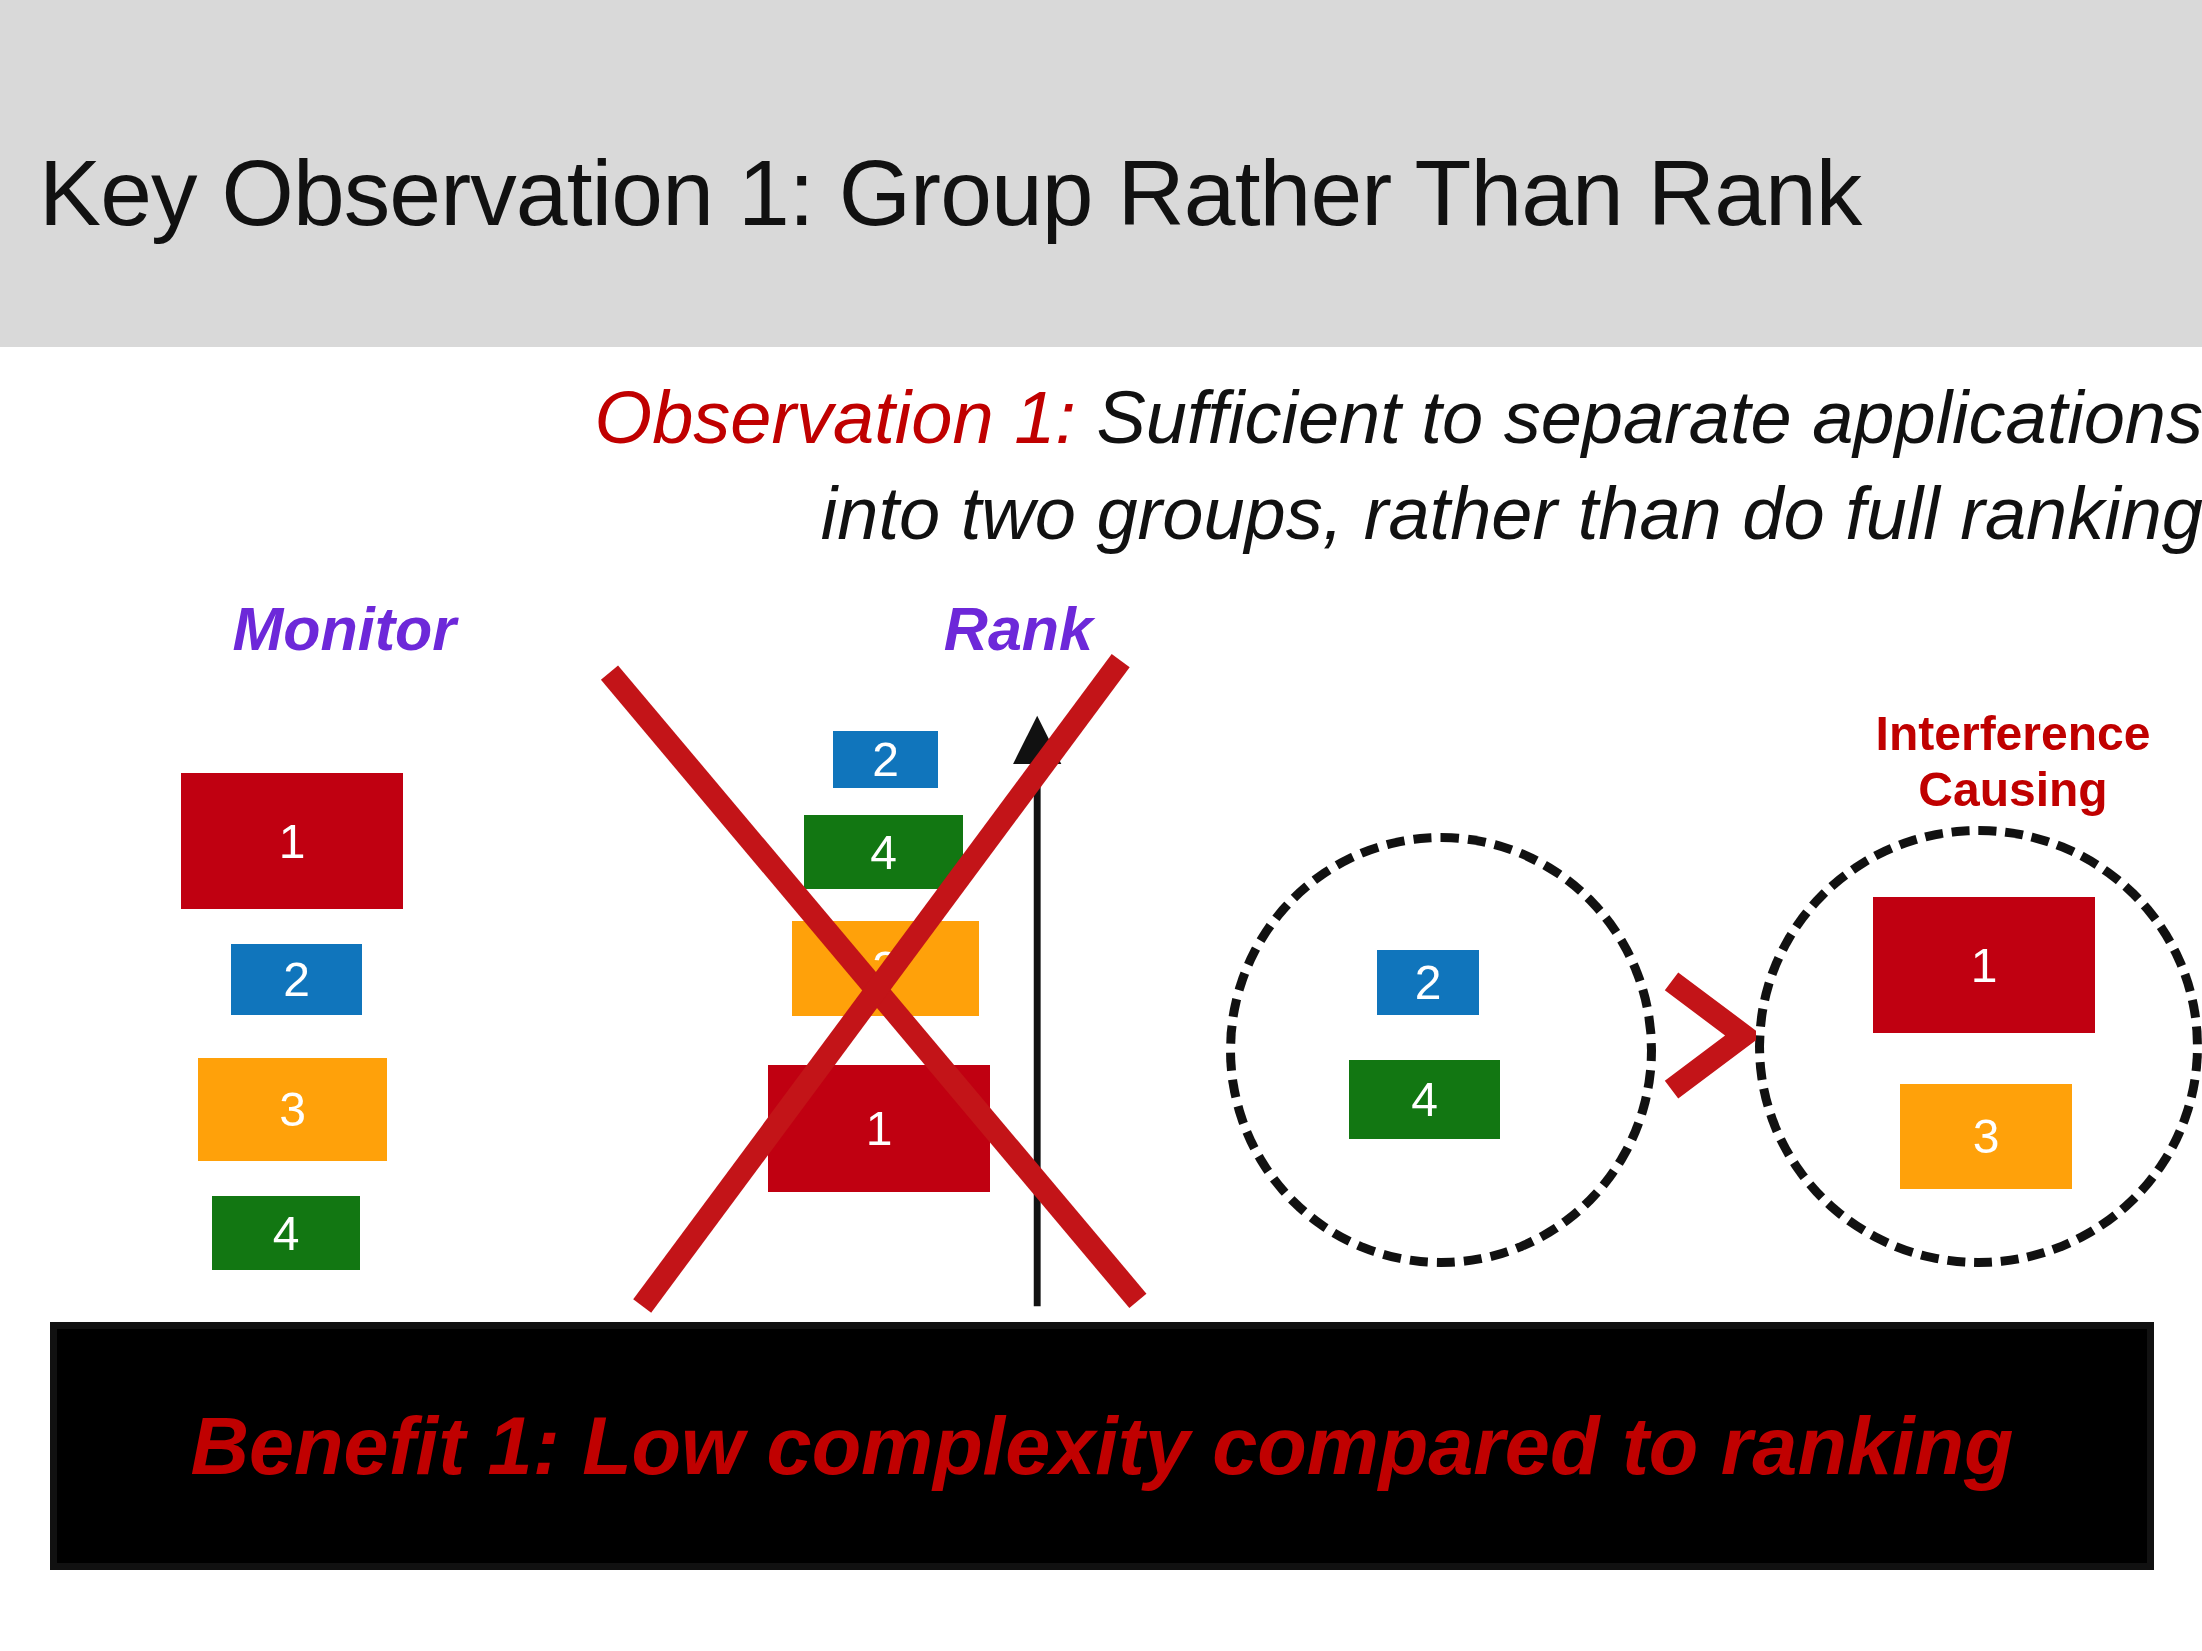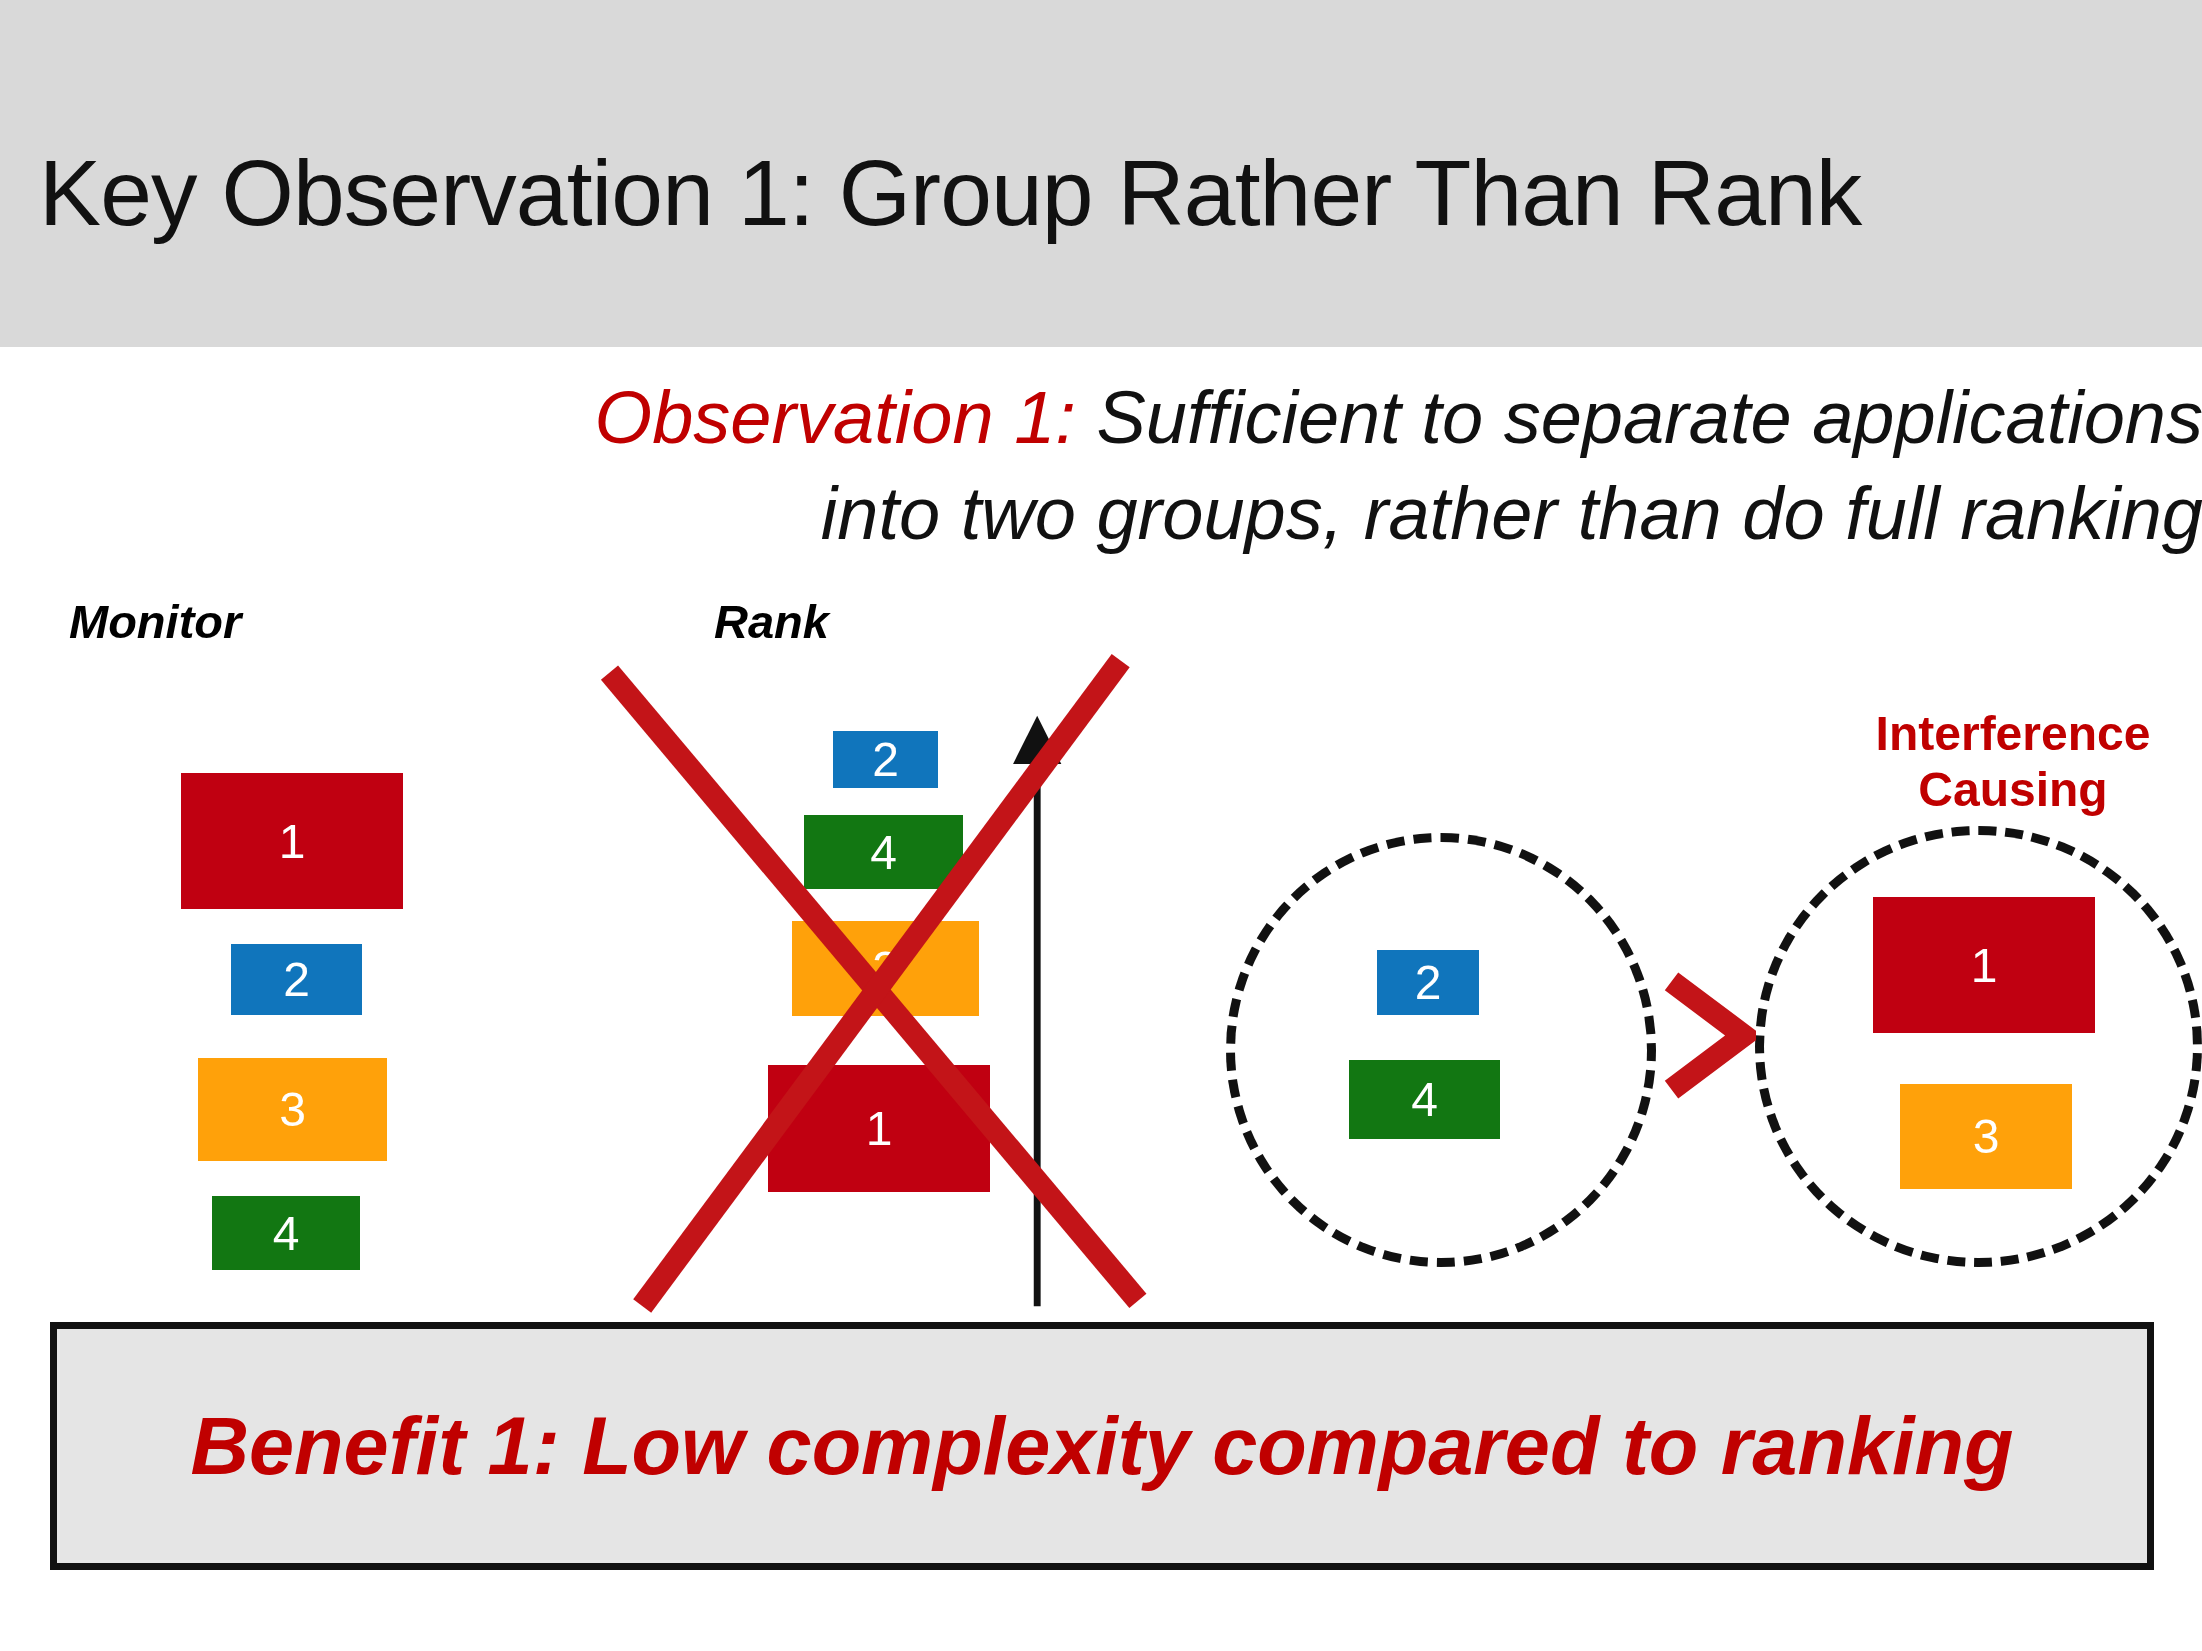--- a/index.html
+++ b/index.html
@@ -52,23 +52,23 @@
   }
   #observation-block .obs-lead {
     color: #C00000;
   }
 
   
   .col-heading {
     position: absolute;
     font-style: italic;
     font-weight: 700;
-    font-size: 47px;
-    color: #000000;
-    text-align: left;
+    font-size: 61px;
+    color: #6d28d9;
+    text-align: right;
     white-space: nowrap;
   }
   #heading-monitor { left: 69px;  top: 594px; width: 387px; }
   #heading-rank    { left: 714px; top: 594px; width: 379px; }
   #heading-group   { left: 1531px;top: 594px; width: 396px; }
 
   
   .app-block {
     position: absolute;
     color: #ffffff;
@@ -156,21 +156,21 @@
 
   
   #benefit-box {
     position: absolute;
     left: 50px;
     top: 1322px;
     width: 2104px;
     height: 248px;
     border: 7.7px solid #111111;
     box-sizing: border-box;
-    background: #e5e5e5;
+    background: #000000;
     display: flex;
     align-items: center;
     justify-content: center;
   }
   #benefit-text {
     font-style: italic;
     font-weight: 600;
     font-size: 81px;
     color: #C00000;
     white-space: nowrap;

